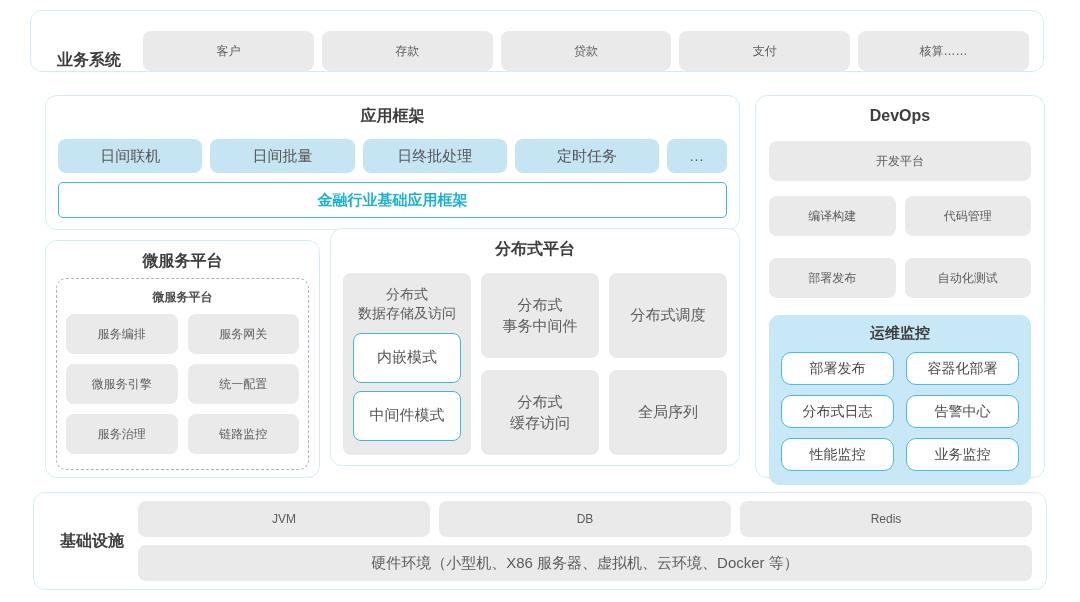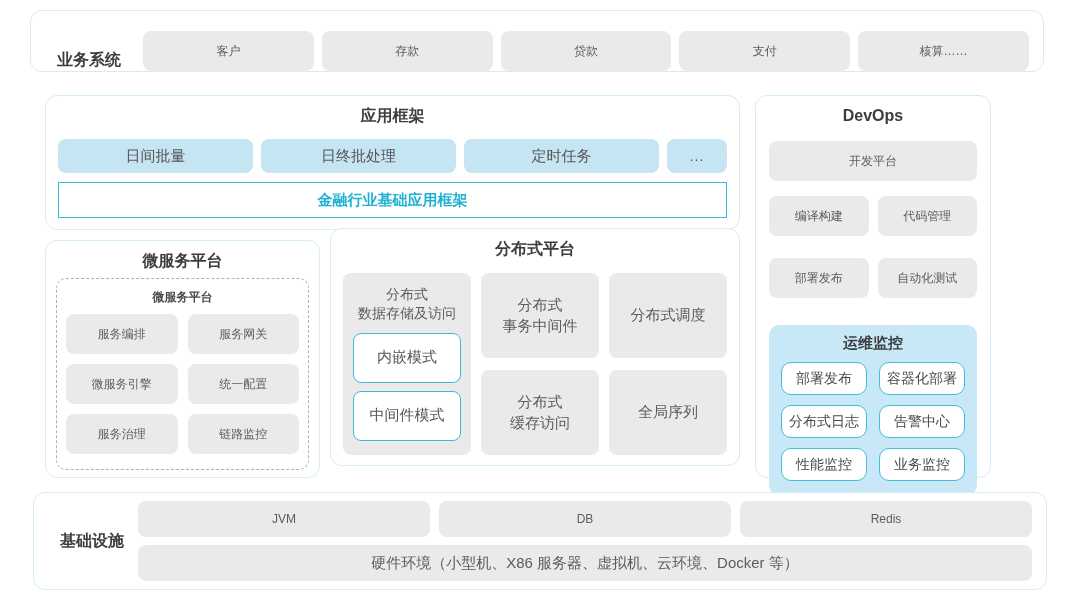--- a/index.html
+++ b/index.html
@@ -31,46 +31,46 @@
   }
   
   .top-bar{left:30px;top:10px;width:1014px;height:62px;display:flex;align-items:flex-end;
     padding:0 14px 0 12px;gap:8px;}
   .top-bar .gray-box{flex:1;height:40px;}
   
   .app-panel{left:45px;top:95px;width:695px;height:135px;padding:10px 12px;}
   .app-row{display:flex;gap:8px;margin-top:13px;height:34px;}
   .app-row .blue-box{flex:1;}
   .app-row .blue-box.small{flex:0 0 60px;font-size:14px;letter-spacing:1px;}
-  .app-base{margin-top:9px;height:36px;border-radius:0;
+  .app-base{margin-top:9px;height:36px;border-radius:5px;
     font-size:15px;font-weight:600;color:#1fb1d4;}
   
   .micro-panel{left:45px;top:240px;width:275px;height:238px;padding:10px;}
   .dashed-box{margin-top:7px;border:1px dashed #b0b0b0;border-radius:10px;height:192px;
     box-sizing:border-box;padding:8px 9px;}
   .dashed-title{text-align:center;font-size:12px;color:#4a4a4a;font-weight:600;margin-top:2px;}
   .micro-grid{display:grid;grid-template-columns:1fr 1fr;gap:10px 10px;margin-top:8px;}
   .micro-grid .gray-box{height:40px;}
   
   .dist-panel{left:330px;top:228px;width:410px;height:238px;padding:10px 12px;}
   .dist-grid{display:grid;grid-template-columns:128px 1fr 1fr;grid-template-rows:1fr 1fr;
     gap:12px 10px;margin-top:14px;height:182px;}
   .dist-cell{white-space:pre-line;line-height:1.35;font-size:15px;}
   .dist-storage{grid-row:1 / 3;background:#eaeaea;border-radius:8px;display:flex;
     flex-direction:column;align-items:center;padding:12px 10px 10px;box-sizing:border-box;}
   .dist-storage-label{font-size:14px;line-height:1.35;text-align:center;white-space:pre-line;color:#5c5c5c;}
   .mode-box{width:100%;height:50px;font-size:15px;color:#555;}
   .mode-box.m1{margin-top:10px;}
   .mode-box.m2{margin-top:8px;}
   
-  .devops-panel{left:755px;top:95px;width:236px;height:383px;padding:10px 13px;}
+  .devops-panel{left:755px;top:95px;width:290px;height:383px;padding:10px 13px;}
   .devops-platform{margin-top:15px;height:40px;}
   .devops-grid{display:grid;grid-template-columns:1fr 1fr;gap:22px 9px;margin-top:15px;}
   .devops-grid .gray-box{height:40px;}
-  .monitor-panel{margin-top:27px;background:#c9e8f7;border-radius:10px;height:170px;
+  .monitor-panel{margin-top:17px;background:#c9e8f7;border-radius:10px;height:170px;
     box-sizing:border-box;padding:9px 12px;}
   .monitor-title{text-align:center;font-size:15px;font-weight:600;color:#3d3d3d;line-height:18px;}
   .monitor-grid{display:grid;grid-template-columns:1fr 1fr;gap:10px 12px;margin-top:10px;}
   .pill{height:31px;border:1.5px solid #46bddc;border-radius:10px;background:#fff;
     display:flex;align-items:center;justify-content:center;font-size:14px;color:#4a4a4a;}
   
   .infra-panel{left:33px;top:492px;width:1014px;height:98px;display:flex;align-items:center;
     padding:0 14px 0 12px;}
   .infra-content{flex:1;display:flex;flex-direction:column;justify-content:center;gap:8px;}
   .infra-row{display:flex;gap:9px;}
@@ -87,20 +87,21 @@
     <div class="gray-box">客户</div>
     <div class="gray-box">存款</div>
     <div class="gray-box">贷款</div>
     <div class="gray-box">支付</div>
     <div class="gray-box">核算……</div>
   </div>
 
   <div class="panel app-panel">
     <div class="sec-title">应用框架</div>
     <div class="app-row">
+      <div class="blue-box">日间联机</div>
       <div class="blue-box">日间批量</div>
       <div class="blue-box">日终批处理</div>
       <div class="blue-box">定时任务</div>
       <div class="blue-box small">...</div>
     </div>
     <div class="cyan-outline app-base">金融行业基础应用框架</div>
   </div>
 
   <div class="panel micro-panel">
     <div class="sec-title">微服务平台</div>

